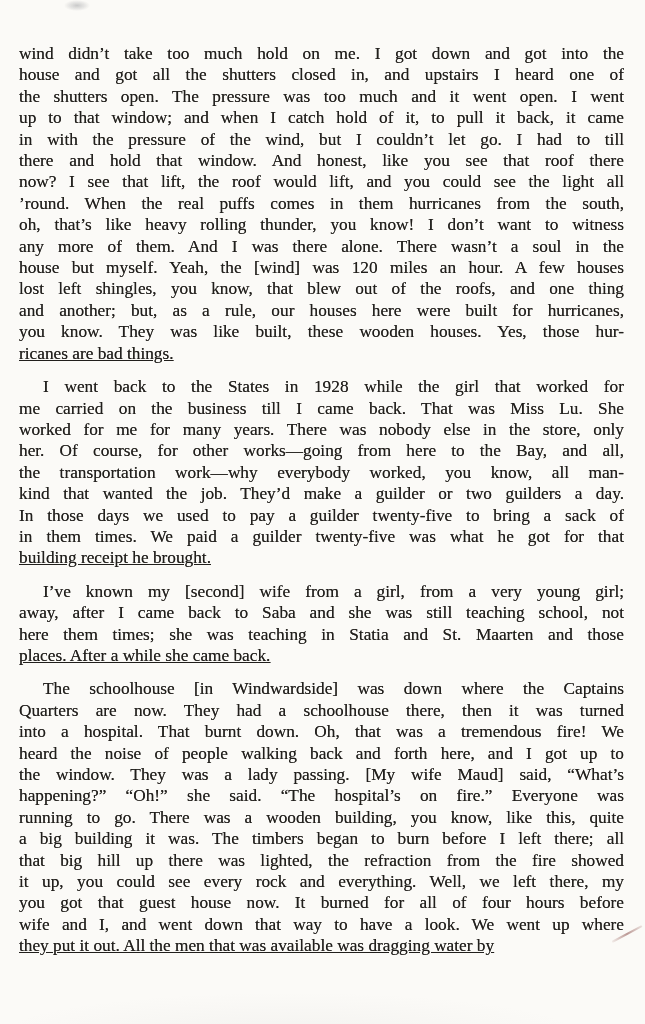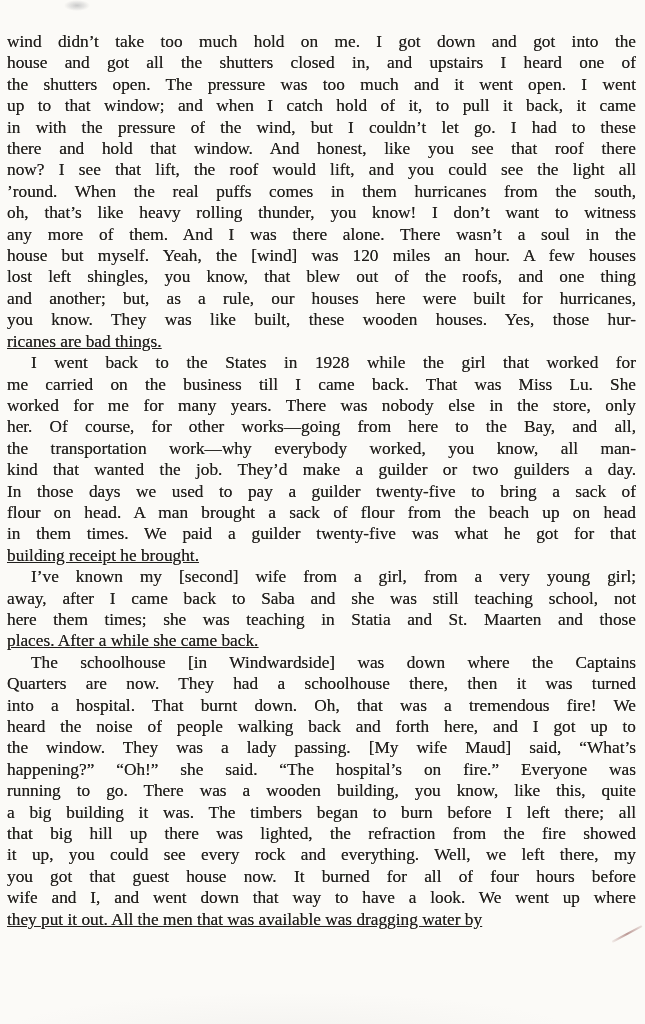--- a/index.html
+++ b/index.html
@@ -29,21 +29,21 @@
   }
   .text-block {
     position: absolute;
     top: 31px;
     left: 7px;
     right: 9px;
     font-size: 17.3px;
     line-height: 21.4px;
     text-shadow: 0 0 0.45px rgba(33,31,28,0.75);
   }
-  .paragraph { margin: 0; }
+  .paragraph { margin: 12px; }
   .line {
     text-align: justify;
     text-align-last: justify;
     white-space: normal;
   }
   .line.last {
     text-align-last: left;
     text-decoration: underline;
   }
   .line.indent {
@@ -76,41 +76,40 @@
 
 <div class="page">
   <div class="scan-smudge"></div>
 
   <div class="text-block">
     <div class="paragraph">
         <div class="line">wind didn’t take too much hold on me. I got down and got into the</div>
         <div class="line">house and got all the shutters closed in, and upstairs I heard one of</div>
         <div class="line">the shutters open. The pressure was too much and it went open. I went</div>
         <div class="line">up to that window; and when I catch hold of it, to pull it back, it came</div>
-        <div class="line">in with the pressure of the wind, but I couldn’t let go. I had to these</div>
+        <div class="line">in with the pressure of the wind, but I couldn’t let go. I had to till</div>
         <div class="line">there and hold that window. And honest, like you see that roof there</div>
         <div class="line">now? I see that lift, the roof would lift, and you could see the light all</div>
         <div class="line">’round. When the real puffs comes in them hurricanes from the south,</div>
         <div class="line">oh, that’s like heavy rolling thunder, you know! I don’t want to witness</div>
         <div class="line">any more of them. And I was there alone. There wasn’t a soul in the</div>
         <div class="line">house but myself. Yeah, the [wind] was 120 miles an hour. A few houses</div>
         <div class="line">lost left shingles, you know, that blew out of the roofs, and one thing</div>
         <div class="line">and another; but, as a rule, our houses here were built for hurricanes,</div>
         <div class="line">you know. They was like built, these wooden houses. Yes, those hur-</div>
         <div class="line last">ricanes are bad things.</div>
       </div>
     <div class="paragraph">
         <div class="line indent">I went back to the States in 1928 while the girl that worked for</div>
         <div class="line">me carried on the business till I came back. That was Miss Lu. She</div>
         <div class="line">worked for me for many years. There was nobody else in the store, only</div>
         <div class="line">her. Of course, for other works—going from here to the Bay, and all,</div>
         <div class="line">the transportation work—why everybody worked, you know, all man-</div>
         <div class="line">kind that wanted the job. They’d make a guilder or two guilders a day.</div>
         <div class="line">In those days we used to pay a guilder twenty-five to bring a sack of</div>
-        <div class="line">flour on head. A man brought a sack of flour from the beach up on head</div>
         <div class="line">in them times. We paid a guilder twenty-five was what he got for that</div>
         <div class="line last">building receipt he brought.</div>
       </div>
     <div class="paragraph">
         <div class="line indent">I’ve known my [second] wife from a girl, from a very young girl;</div>
         <div class="line">away, after I came back to Saba and she was still teaching school, not</div>
         <div class="line">here them times; she was teaching in Statia and St. Maarten and those</div>
         <div class="line last">places. After a while she came back.</div>
       </div>
     <div class="paragraph">

